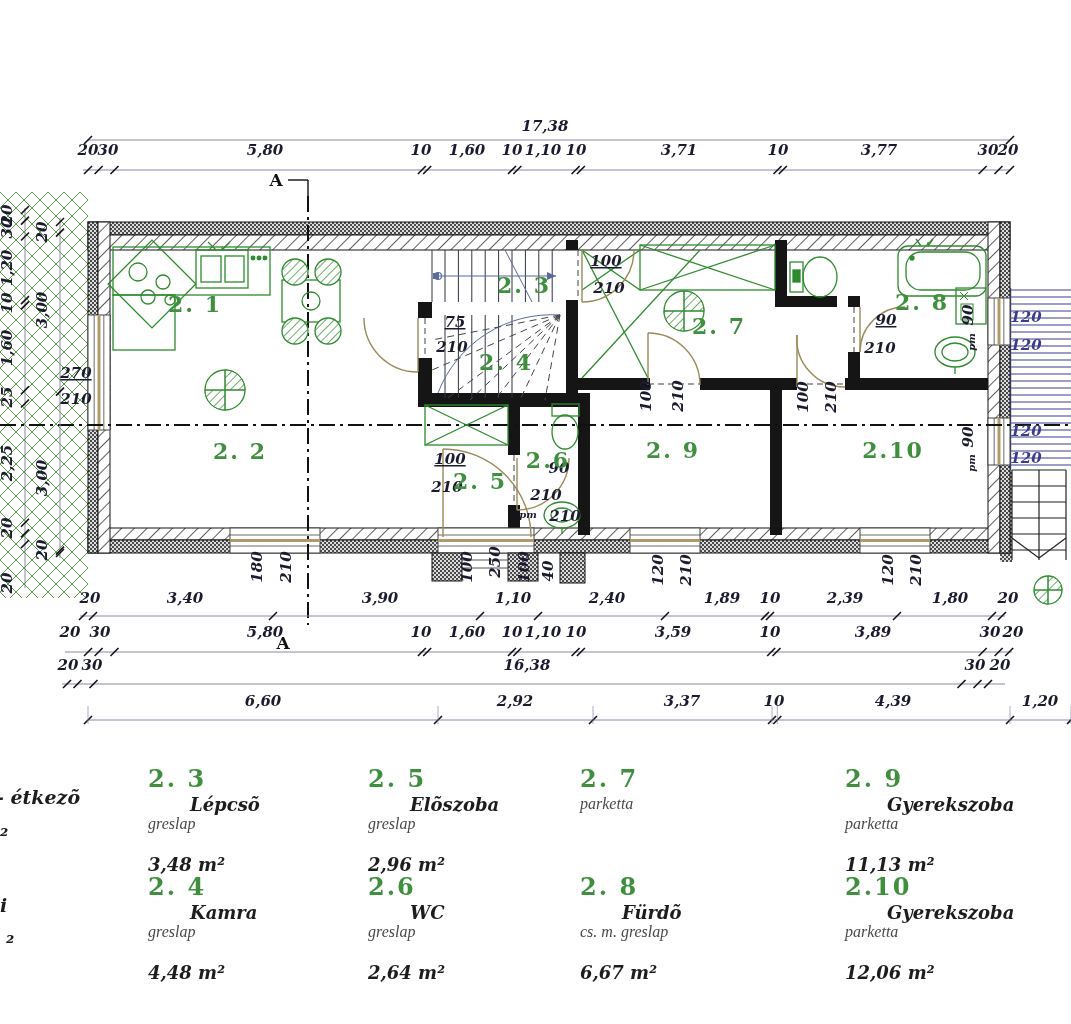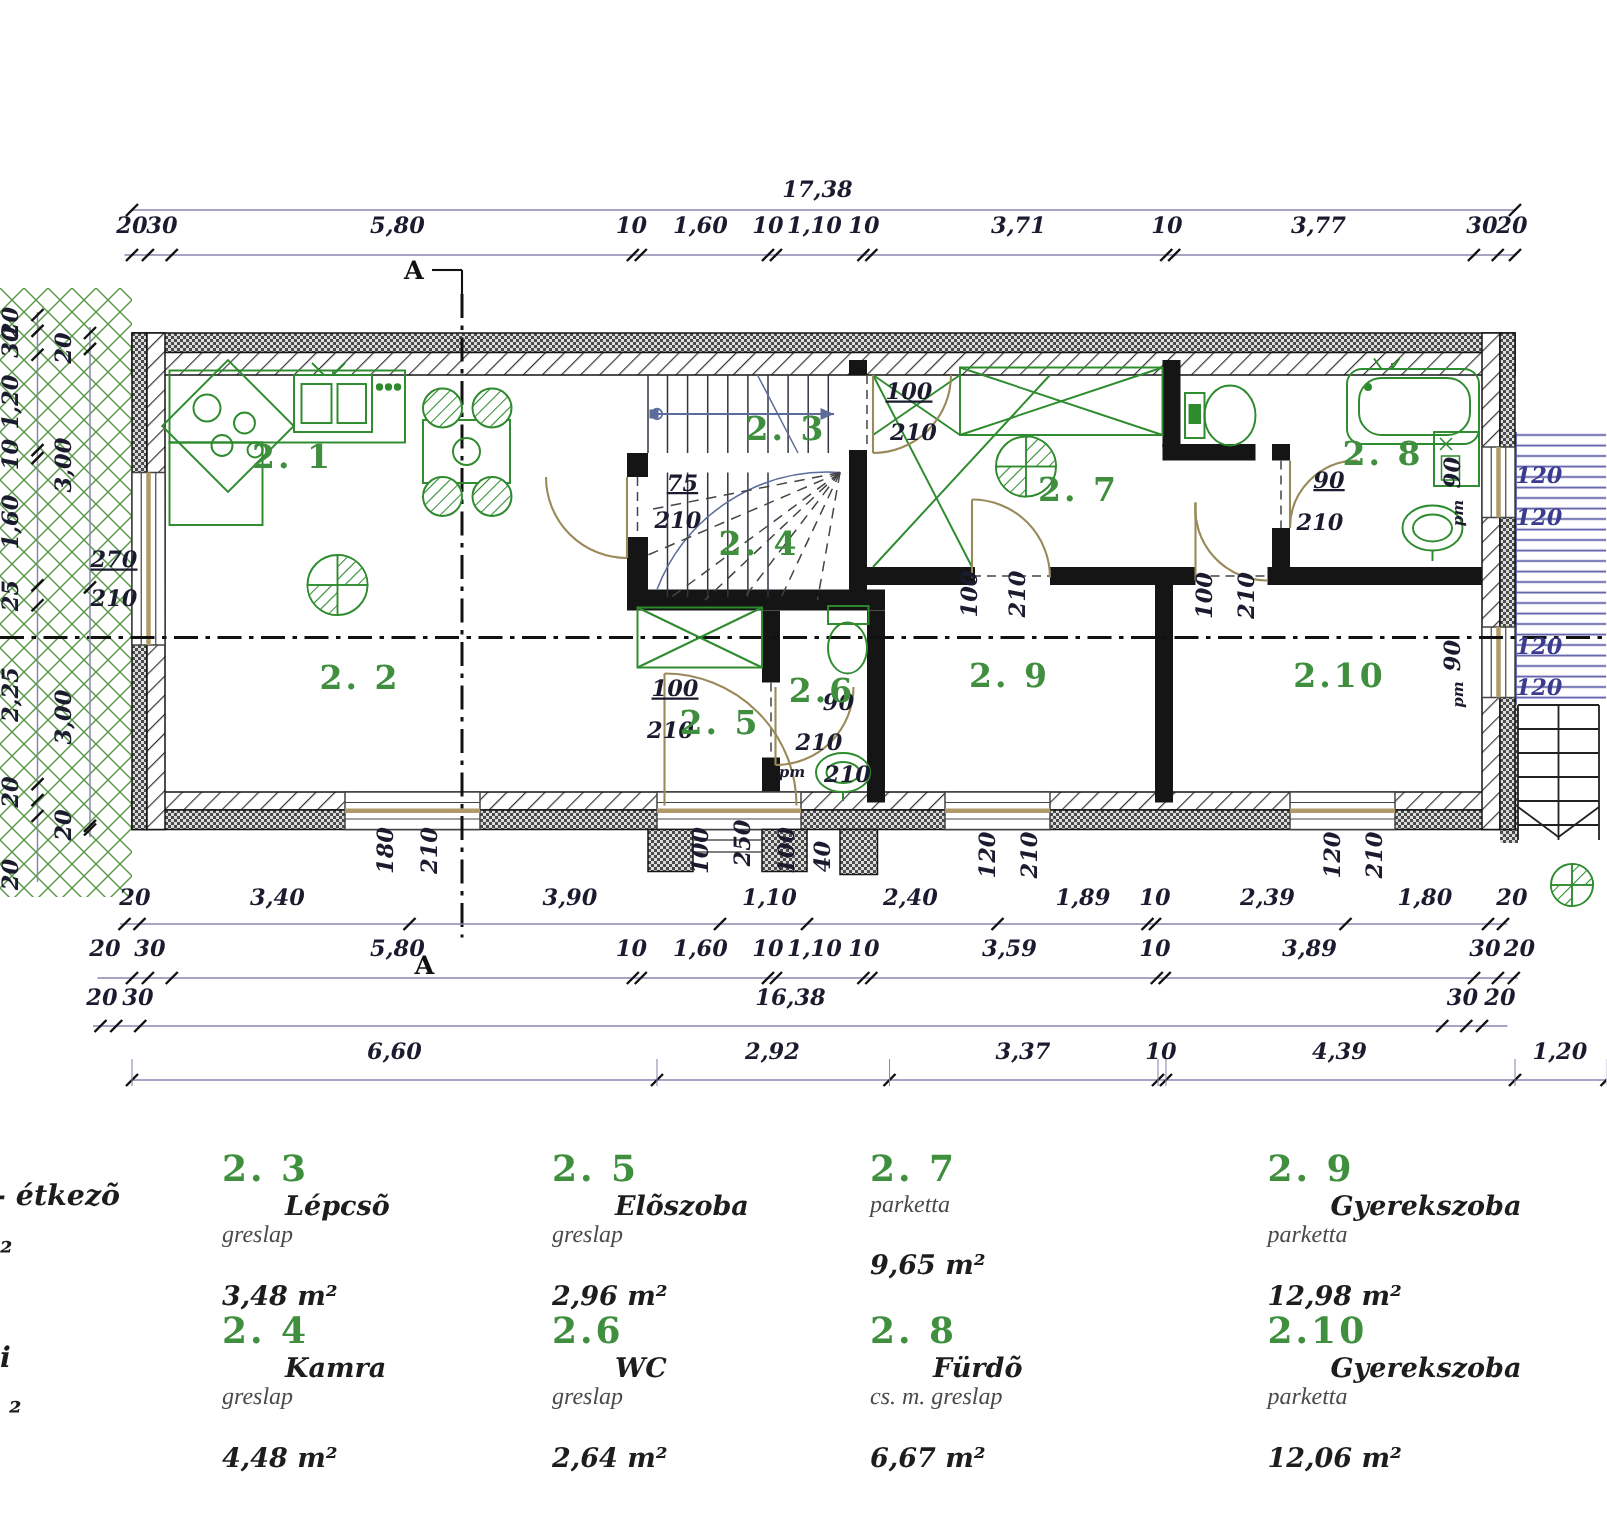--- a/index.html
+++ b/index.html
@@ -559,33 +559,32 @@
       </div>
       <div class="legend-cell" style="left: 368px; top: 873px;">
         <div class="legend-num">2.6</div>
         <div class="legend-name">WC</div>
         <div class="legend-mat">greslap</div>
         <div class="legend-area">2,64 m²</div>
       </div>
       <div class="legend-cell" style="left: 580px; top: 765px;">
         <div class="legend-num">2. 7</div>
         <div class="legend-mat">parketta</div>
-        <div class="legend-area">9,65 m²</div>
       </div>
       <div class="legend-cell" style="left: 580px; top: 873px;">
         <div class="legend-num">2. 8</div>
         <div class="legend-name">Fürdõ</div>
         <div class="legend-mat">cs. m. greslap</div>
         <div class="legend-area">6,67 m²</div>
       </div>
       <div class="legend-cell" style="left: 845px; top: 765px;">
         <div class="legend-num">2. 9</div>
         <div class="legend-name">Gyerekszoba</div>
         <div class="legend-mat">parketta</div>
-        <div class="legend-area">12,98 m²</div>
+        <div class="legend-area">11,13 m²</div>
       </div>
       <div class="legend-cell" style="left: 845px; top: 873px;">
         <div class="legend-num">2.10</div>
         <div class="legend-name">Gyerekszoba</div>
         <div class="legend-mat">parketta</div>
         <div class="legend-area">12,06 m²</div>
       </div>
     </div>
 <div id="cutoffs">
       <span class="cut-frag" style="left: -4px; top: 786px;">- étkezõ</span>

